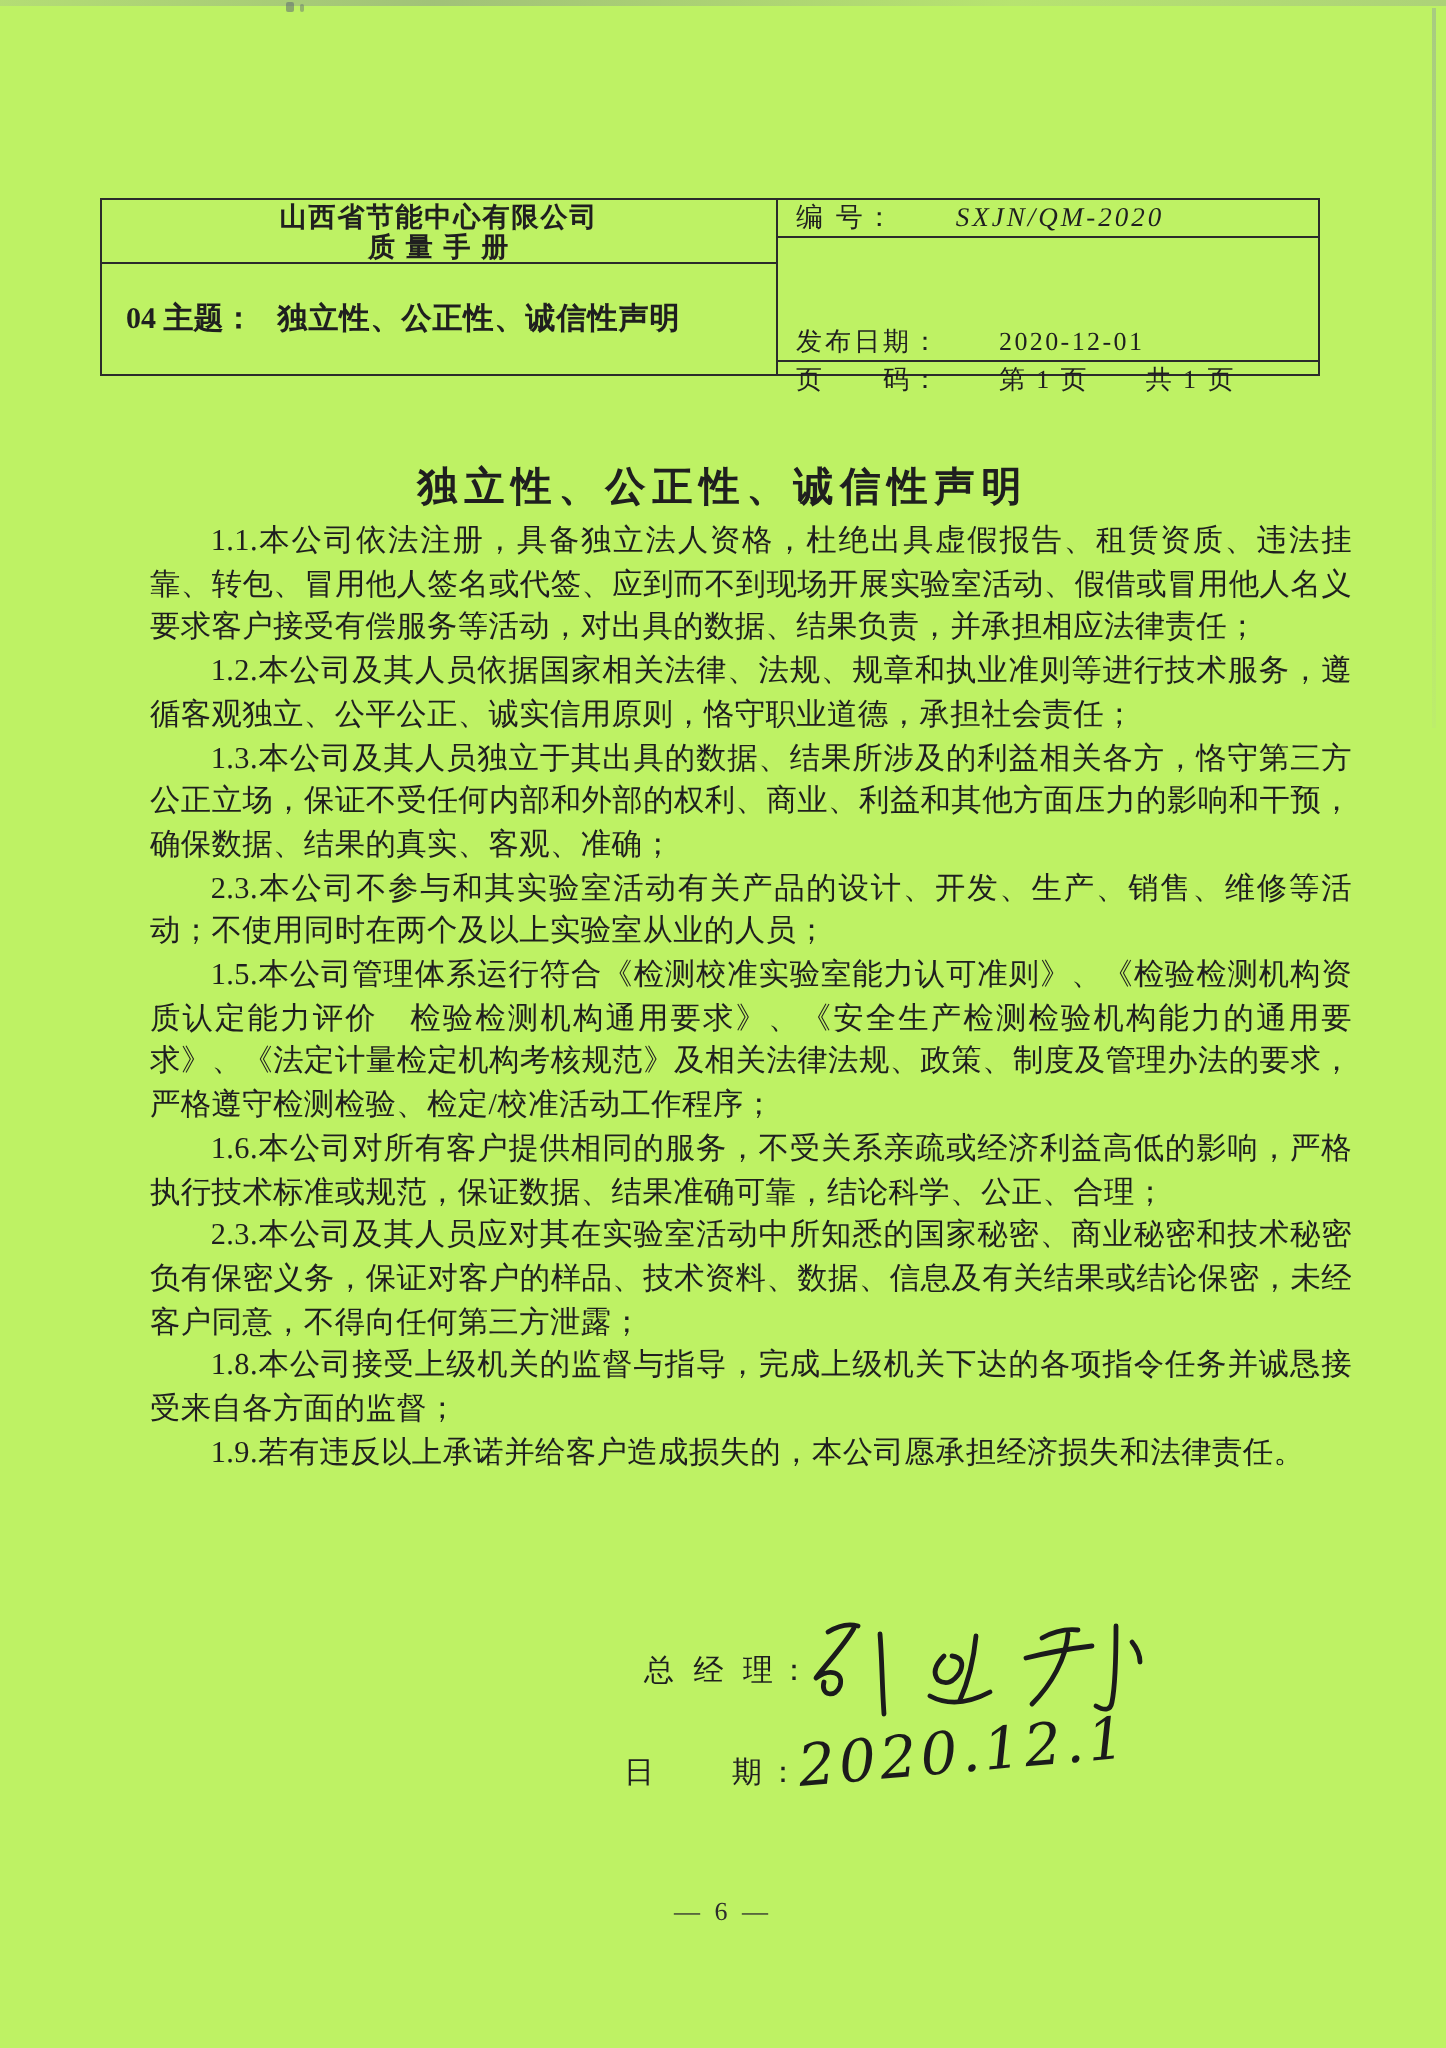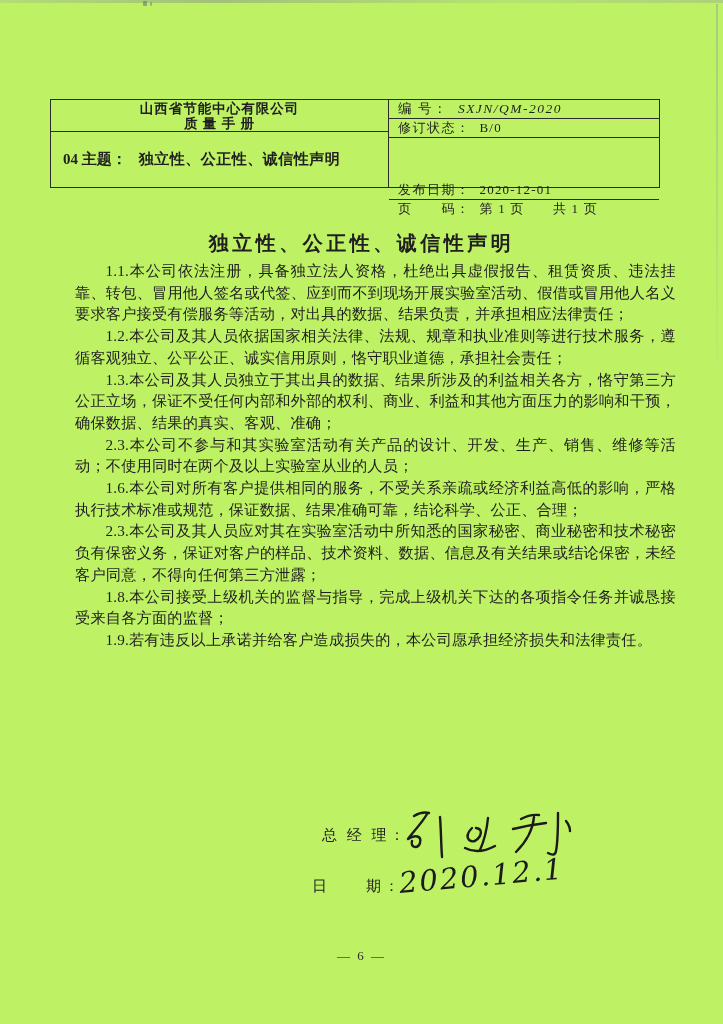--- a/index.html
+++ b/index.html
@@ -33,21 +33,21 @@
   .ht-company {
     height:32px; border-bottom:1.5px solid #2b2b2b; box-sizing:border-box;
     display:flex; flex-direction:column; align-items:center; justify-content:center;
     font-weight:bold; font-size:13.5px; line-height:15px; letter-spacing:1px;
   }
   .ht-topic { flex:1; display:flex; align-items:center; padding-left:12px;
     font-size:15px; font-weight:bold; box-sizing:border-box; }
   .ht-topic .topic-value { margin-left:12px; letter-spacing:.5px; }
   .ht-right { flex:1; display:flex; flex-direction:column; box-sizing:border-box; }
   .ht-row { display:flex; align-items:center; padding-left:9px;
-    font-size:13px; letter-spacing:1.5px; box-sizing:border-box; }
+    font-size:13px; letter-spacing:1.5px; box-sizing:border-box;gap:20px; }
   .row-docno { height:32px; border-bottom:1.5px solid #2b2b2b; font-size:13.5px; }
   .row-rev  { height:19px; border-bottom:1.5px solid #2b2b2b; }
   .row-date { height:19px; border-bottom:1.5px solid #2b2b2b;margin-top:43px; }
   .row-page { flex:1; }
   .docno-value { font-style:italic; margin-left:10px; letter-spacing:1.5px; }
   .cell-value { margin-left:9px; letter-spacing:1.2px; }
 
   
   .doc-title {
     position:absolute; left:0; top:230px; width:100%; text-align:center;
@@ -87,42 +87,39 @@
       <div class="ht-topic">
         <span>04 主题：</span>
         <span class="topic-value">独立性、公正性、诚信性声明</span>
       </div>
     </div>
     <div class="ht-right">
       <div class="ht-row row-docno">
         <span>编 号：</span>
         <span class="docno-value">SXJN/QM-2020</span>
       </div>
-      <div class="ht-row row-rev">
-        <span>修订状态：</span>
-        <span class="cell-value">B/0</span>
-      </div>
       <div class="ht-row row-date">
         <span>发布日期：</span>
         <span class="cell-value">2020-12-01</span>
       </div>
       <div class="ht-row row-page">
         <span>页　　码：</span>
         <span class="cell-value">第 1 页　　共 1 页</span>
       </div>
     </div>
   </div>
 
   <div class="doc-title">独立性、公正性、诚信性声明</div>
 
   <div class="body-text">
     <p>1.1.本公司依法注册，具备独立法人资格，杜绝出具虚假报告、租赁资质、违法挂靠、转包、冒用他人签名或代签、应到而不到现场开展实验室活动、假借或冒用他人名义要求客户接受有偿服务等活动，对出具的数据、结果负责，并承担相应法律责任；</p>
     <p>1.2.本公司及其人员依据国家相关法律、法规、规章和执业准则等进行技术服务，遵循客观独立、公平公正、诚实信用原则，恪守职业道德，承担社会责任；</p>
     <p>1.3.本公司及其人员独立于其出具的数据、结果所涉及的利益相关各方，恪守第三方公正立场，保证不受任何内部和外部的权利、商业、利益和其他方面压力的影响和干预，确保数据、结果的真实、客观、准确；</p>
     <p>2.3.本公司不参与和其实验室活动有关产品的设计、开发、生产、销售、维修等活动；不使用同时在两个及以上实验室从业的人员；</p>
+    <p>1.5.本公司管理体系运行符合《检测校准实验室能力认可准则》、《检验检测机构资质认定能力评价　检验检测机构通用要求》、《安全生产检测检验机构能力的通用要求》、《法定计量检定机构考核规范》及相关法律法规、政策、制度及管理办法的要求，严格遵守检测检验、检定/校准活动工作程序；</p>
     <p>1.6.本公司对所有客户提供相同的服务，不受关系亲疏或经济利益高低的影响，严格执行技术标准或规范，保证数据、结果准确可靠，结论科学、公正、合理；</p>
     <p>2.3.本公司及其人员应对其在实验室活动中所知悉的国家秘密、商业秘密和技术秘密负有保密义务，保证对客户的样品、技术资料、数据、信息及有关结果或结论保密，未经客户同意，不得向任何第三方泄露；</p>
     <p>1.8.本公司接受上级机关的监督与指导，完成上级机关下达的各项指令任务并诚恳接受来自各方面的监督；</p>
     <p>1.9.若有违反以上承诺并给客户造成损失的，本公司愿承担经济损失和法律责任。</p>
   </div>
 
   <div class="sig-label sig-label-manager">总 经 理：</div>
 
   <svg class="sig-svg" width="178" height="60" viewBox="0 0 178 60" role="img" aria-label="刘出利">
     <g fill="none" stroke="#1b1b1b" stroke-width="2.4" stroke-linecap="round" stroke-linejoin="round">

